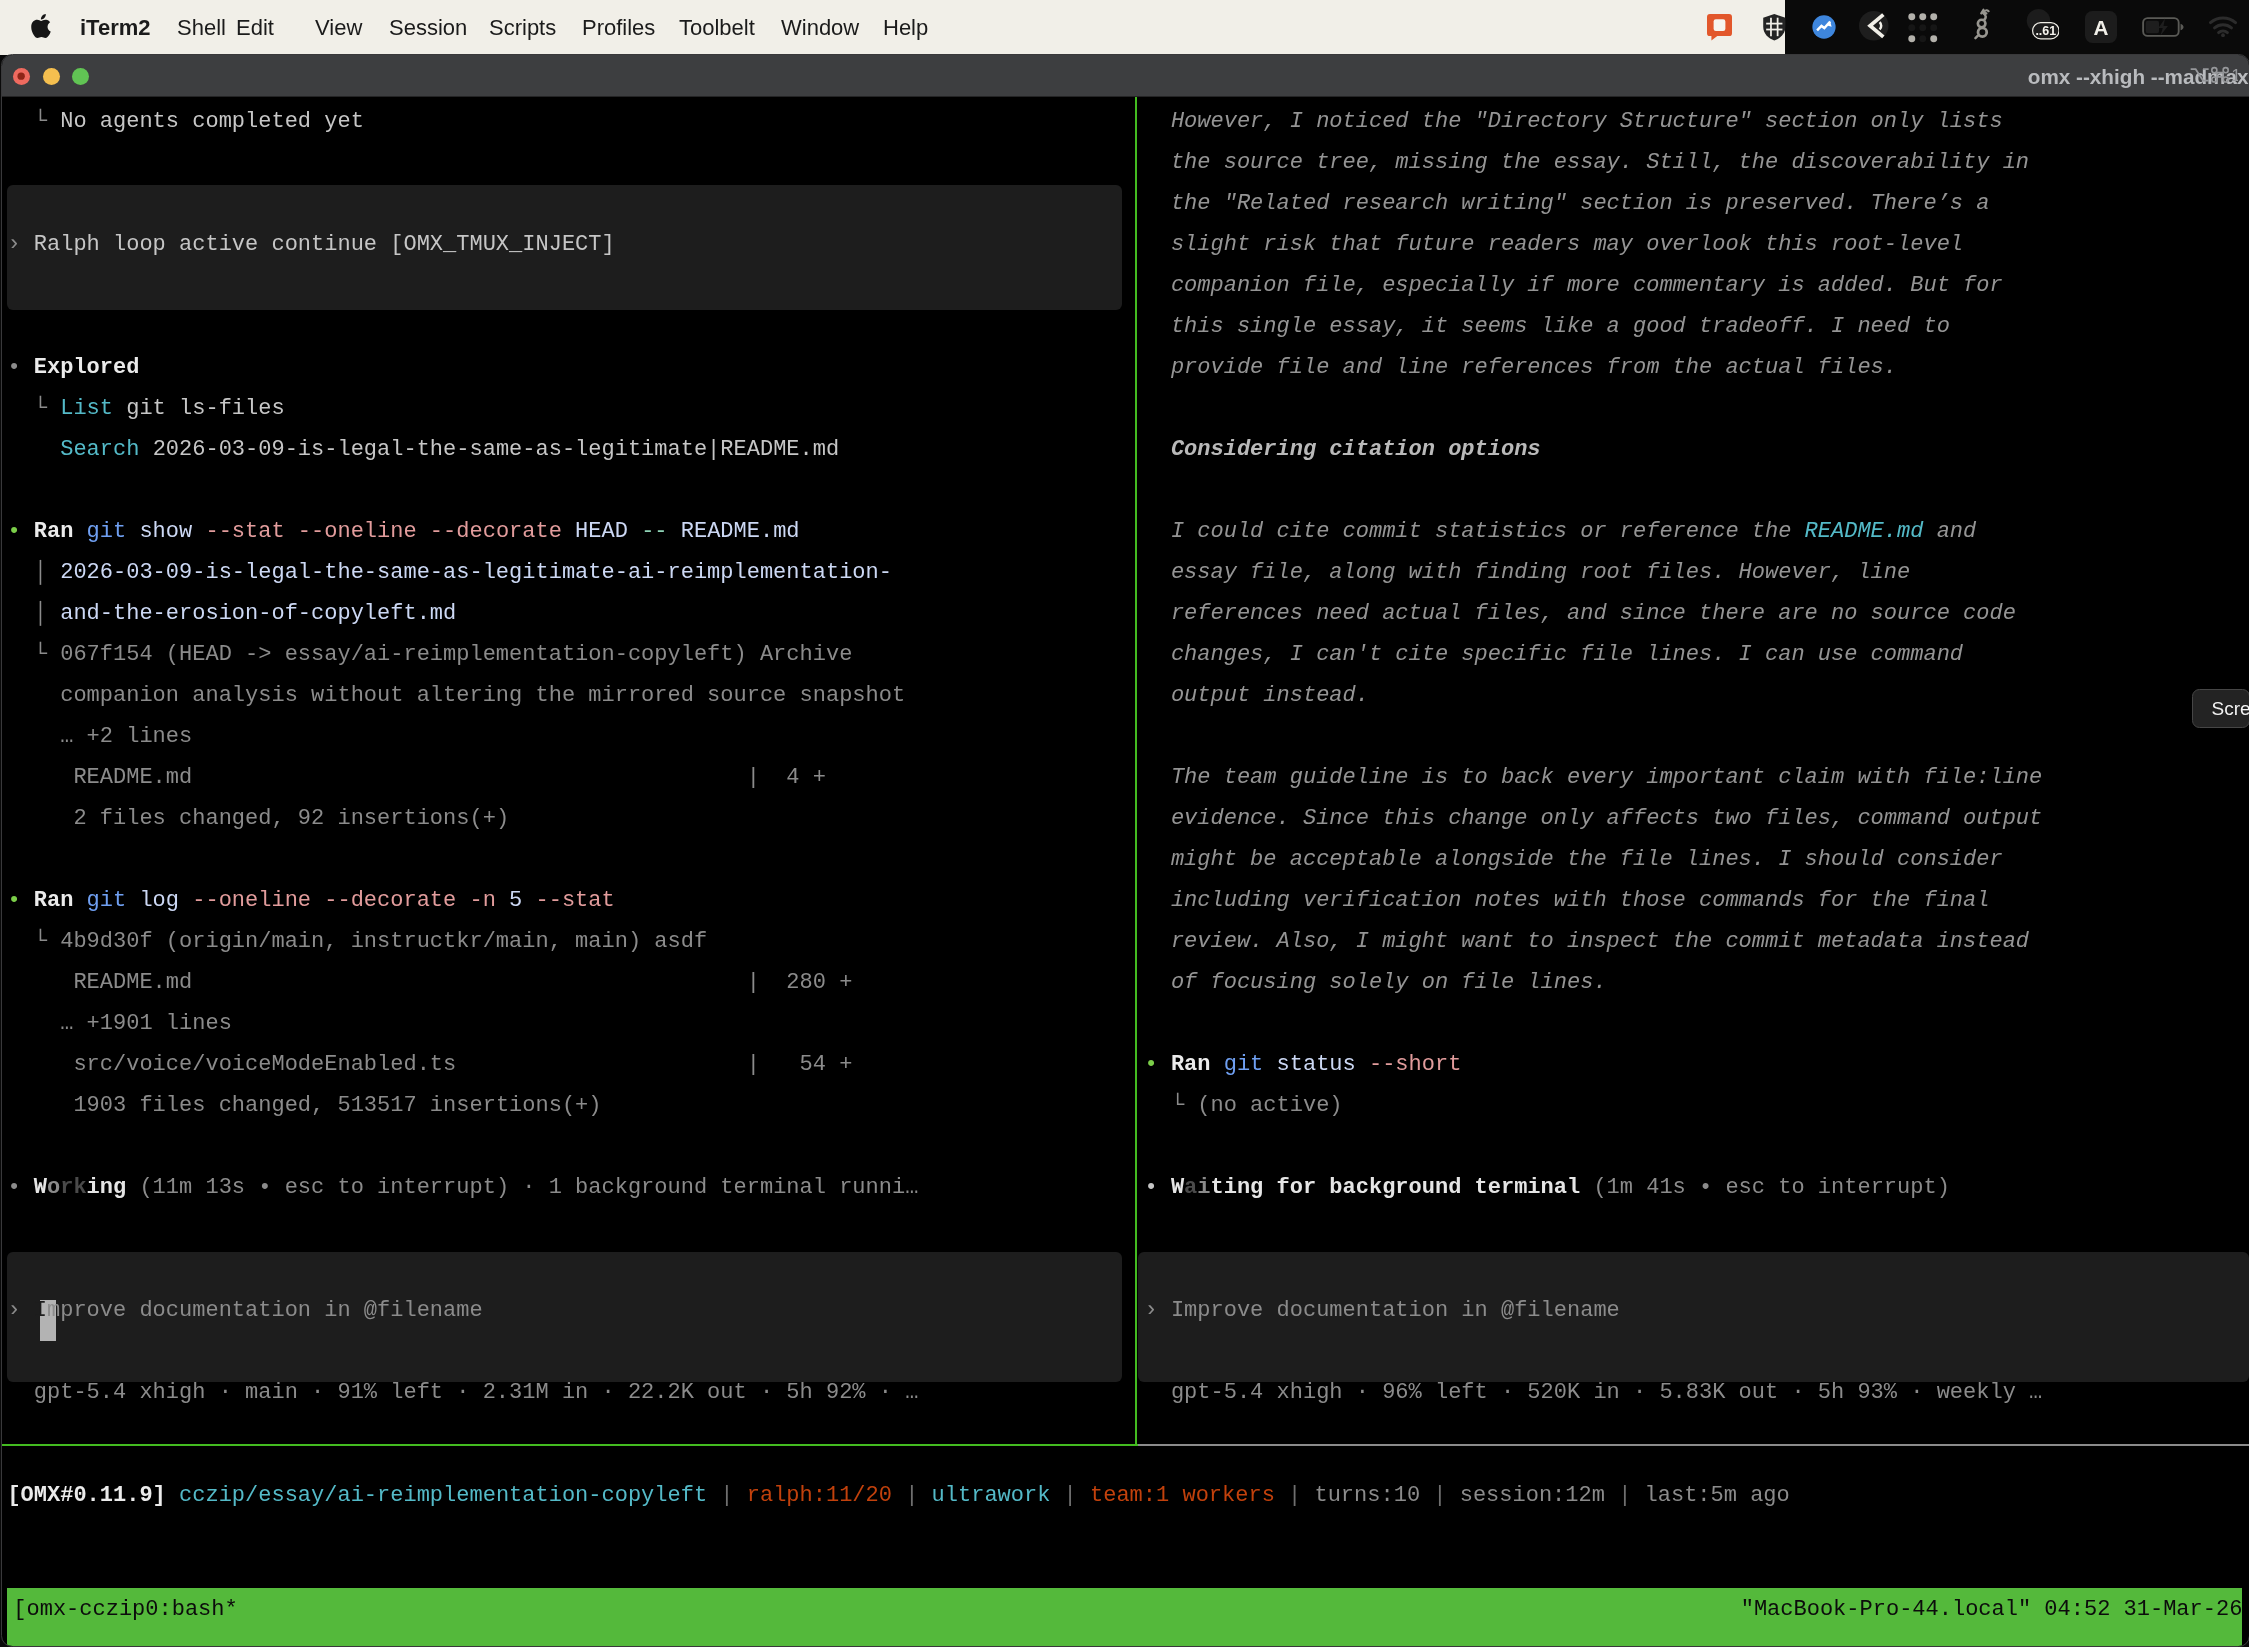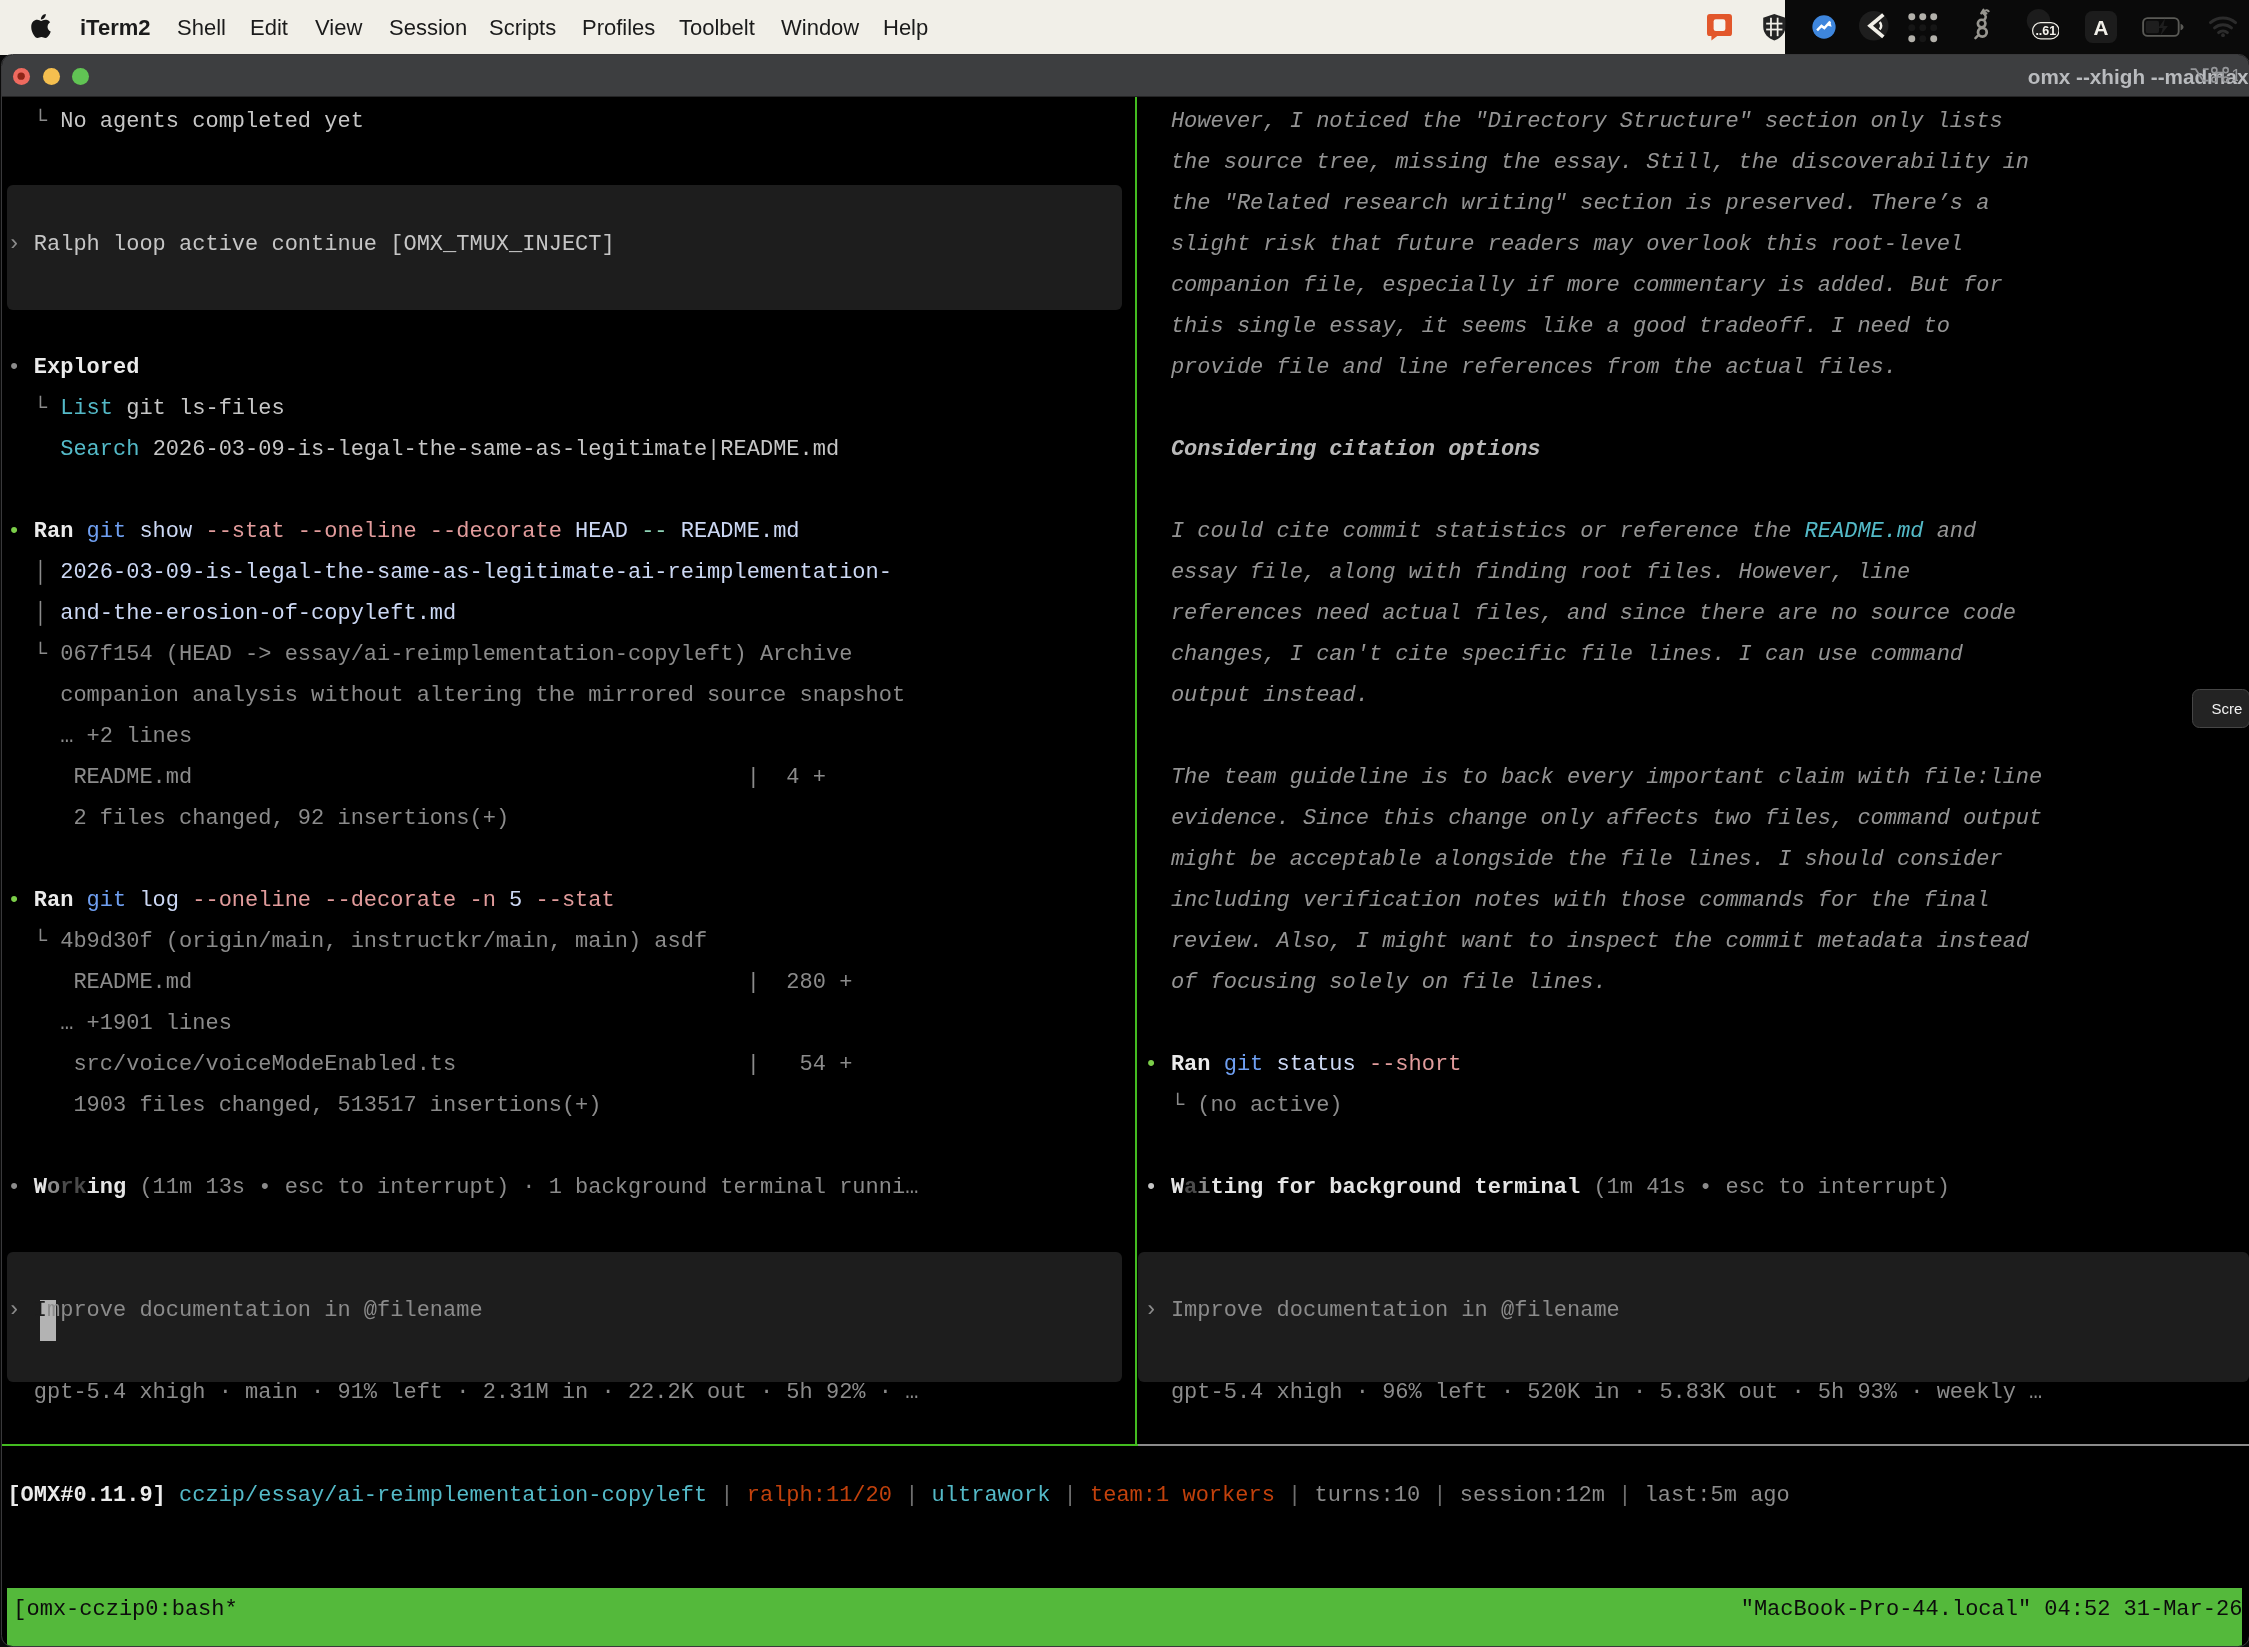--- a/index.html
+++ b/index.html
@@ -30,31 +30,31 @@
 .sh2{color:#4a4a4a;font-weight:bold}
 .sh3{color:#8a8a8a;font-weight:bold}
 .sh4{color:#e5e5e5;font-weight:bold}
 .cur{color:#1d1d1d}
 .box{position:absolute;background:#1d1d1d;border-radius:5.9px}
 #vdiv{position:absolute;left:1133px;top:42px;width:2.2px;height:1348px;background:#43bb20}
 #hgrn{position:absolute;left:0;top:1389px;width:1136px;height:2.2px;background:#43bb20}
 #hgry{position:absolute;left:1136px;top:1389px;width:1111px;height:2.2px;background:#8b8b8b}
 #tmux{position:absolute;left:5.9px;top:1533px;width:2235px;height:59px;background:#54b93b}
 #tmux pre{color:#0c0c0c}
-#scre{position:absolute;left:2192px;top:689px;width:58px;height:39px;background:#232323;border:1.5px solid #464646;border-radius:7.4px;color:#f2f2f2;font-size:15px;line-height:37px;padding-left:18.5px}
+#scre{position:absolute;left:2192px;top:689px;width:58px;height:39px;background:#232323;border:1.5px solid #464646;border-radius:7.4px;color:#f2f2f2;font-size:19px;line-height:37px;padding-left:18.5px}
 .icon{position:absolute}
 </style></head>
 <body>
 <div id="menubar">
     <svg class="icon" style="left:31px;top:14px" width="20" height="24" viewBox="0 0 814 1000">
       <path fill="#161616" d="M788.1 340.9c-5.8 4.5-108.2 62.2-108.2 190.5 0 148.4 130.3 200.9 134.2 202.2-.6 3.2-20.7 71.9-68.7 141.9-42.8 61.6-87.5 123.1-155.5 123.1s-85.5-39.5-164-39.5c-76.5 0-103.7 40.8-165.9 40.8s-105.6-57-155.5-127C46.7 790.7 0 663 0 541.8c0-194.4 126.4-297.5 250.8-297.5 66.1 0 121.2 43.4 162.7 43.4 39.5 0 101.1-46 176.3-46 28.5 0 130.9 2.6 198.3 99.2zm-234-181.5c31.1-36.9 53.1-88.1 53.1-139.3 0-7.1-.6-14.3-1.9-20.1-50.6 1.9-110.8 33.7-147.1 75.8-28.5 32.4-55.1 83.6-55.1 135.5 0 7.8 1.3 15.6 1.9 18.1 3.2.6 8.4 1.3 13.6 1.3 45.4 0 102.5-30.4 135.5-71.3z"></path>
     </svg>
     <div class="mi b" style="left:80px">iTerm2</div>
     <div class="mi" style="left:177px">Shell</div>
-    <div class="mi" style="left:250px">Edit</div>
+    <div class="mi" style="left:236px">Edit</div>
     <div class="mi" style="left:315px">View</div>
     <div class="mi" style="left:389px">Session</div>
     <div class="mi" style="left:489px">Scripts</div>
     <div class="mi" style="left:582px">Profiles</div>
     <div class="mi" style="left:679px">Toolbelt</div>
     <div class="mi" style="left:781px">Window</div>
     <div class="mi" style="left:883px">Help</div>
     <svg class="icon" style="left:1707px;top:14px" width="25" height="26.6" viewBox="0 0 34 36">
       <path fill="#e2572b" d="M4 0h26a4 4 0 0 1 4 4v22a4 4 0 0 1-4 4H14l-8 6v-6H4a4 4 0 0 1-4-4V4a4 4 0 0 1 4-4z"></path>
       <rect x="9" y="7" width="16" height="16" rx="3" fill="#f6f4ee"></rect>

